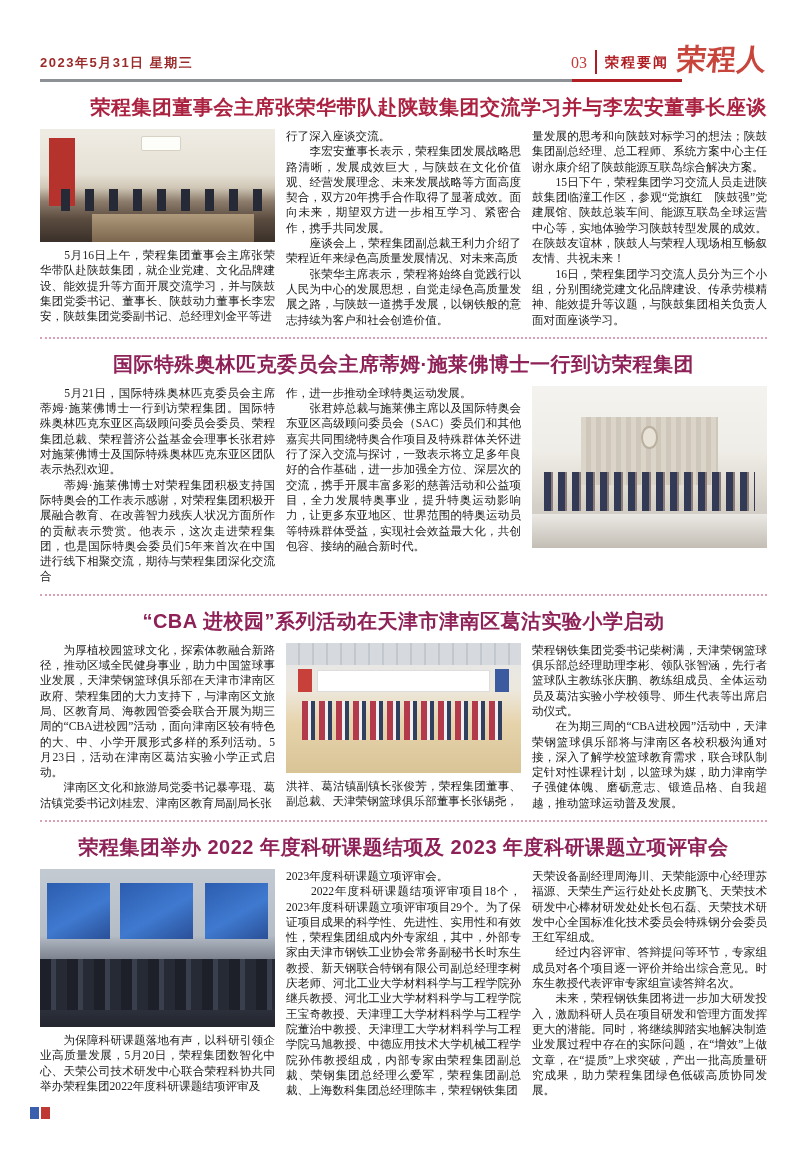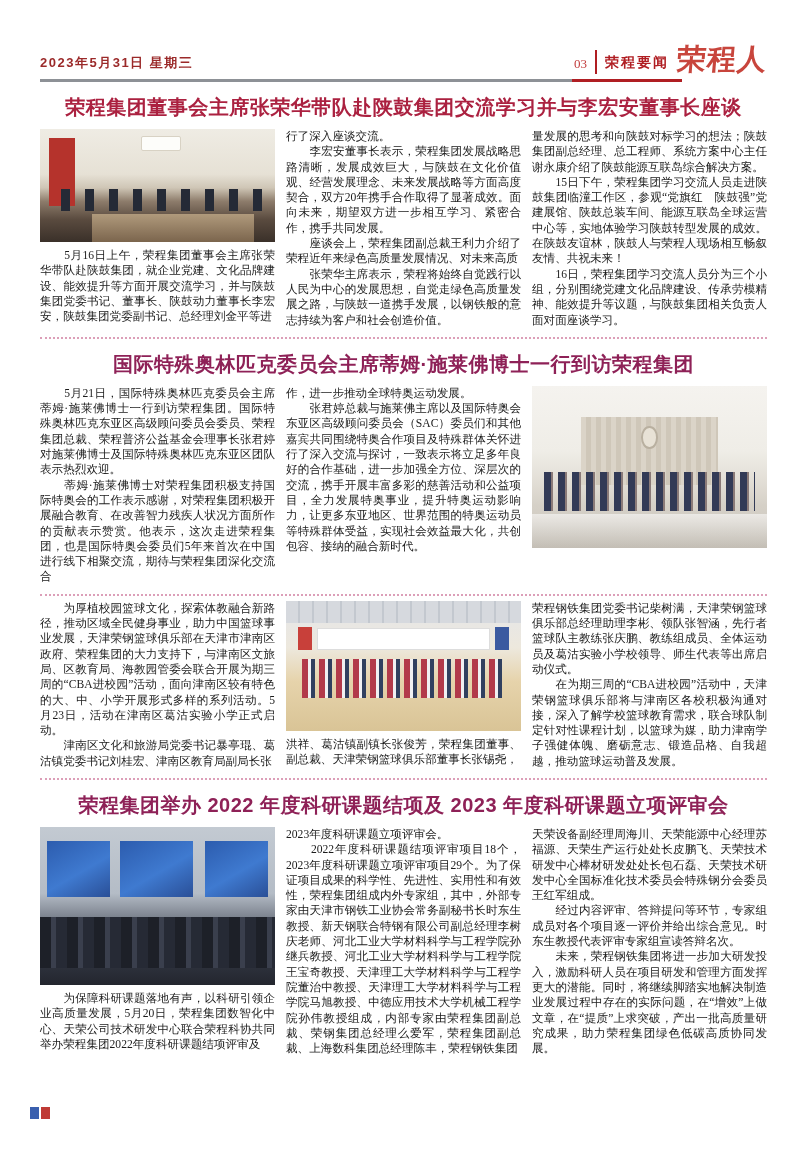--- a/index.html
+++ b/index.html
@@ -2,33 +2,33 @@
 <html><head>
 <meta charset="utf-8">
 <style>
   html,body{margin:0;padding:0;background:#ffffff;}
   .page{position:relative;width:807px;height:1128px;background:#fff;box-sizing:border-box;
         padding:40px 40px 0 40px;overflow:hidden;font-family:"Liberation Serif",serif;}
   
   .hdr{display:flex;justify-content:space-between;align-items:flex-end;height:34px;}
   .hdr-date{font-family:"Liberation Sans",sans-serif;font-weight:bold;font-size:13px;color:#9b2a2a;letter-spacing:1.5px;padding-bottom:2px;}
   .hdr-right{display:flex;align-items:flex-end;gap:8px;}
-  .pageno{color:#c23b3b;font-size:13px;padding-bottom:2px;}
+  .pageno{color:#c23b3b;font-size:16px;padding-bottom:2px;}
   .vbar{width:2px;height:24px;background:#b01e23;}
   .section{font-family:"Liberation Sans",sans-serif;font-weight:bold;font-size:14px;color:#b01e23;letter-spacing:2px;padding-bottom:2px;}
   .masthead{font-family:"Liberation Sans",sans-serif;font-weight:bold;font-size:29px;color:#c8453c;
             transform:skewX(-5deg);line-height:.95;letter-spacing:1px;}
   .rule{margin-top:5px;height:3px;display:flex;}
   .rule-gray{flex:0 0 532px;background:#8d9196;}
   .rule-red{flex:0 0 110px;background:#b01e23;}
   .rule-gap{flex:1;}
   
   .headline{text-align:center;font-family:"Liberation Sans",sans-serif;font-weight:bold;
             font-size:20px;line-height:28px;margin:11px 0 8px 0;letter-spacing:.5px;}
-  .hl-red{color:#ab2140;}
+  .hl-red{color:#ab2140;text-align:right;}
   .hl-maroon{color:#8e2157;}
   .cols{display:flex;gap:11px;}
   .col{flex:0 0 235px;width:235px;}
   .para{margin:0;font-size:11.6px;line-height:15.3px;text-align:justify;color:#1b1b1b;}
   .divider{border:none;border-top:2px dotted #dc9fb8;margin:9px 0 5px 0;}
   
   .photo{position:relative;width:100%;overflow:hidden;margin-bottom:6px;}
   .photo-meeting{height:113px;background:linear-gradient(180deg,#efece4 0%,#e6e1d5 40%,#cfc6b6 52%,#8d7c6b 64%,#5a4b3f 80%,#3a3029 100%);}
   .pm-light{position:absolute;left:43%;top:6%;width:16%;height:12%;background:#fdfdfa;border:1px solid #d8d2c4;border-radius:2px;}
   .pm-banner{position:absolute;left:4%;top:8%;width:11%;height:60%;background:#b5332c;}
@@ -134,20 +134,21 @@
           <div class="pg-emblem"></div>
           <div class="pg-people"></div>
           <div class="pg-floor"></div>
         </div>
       </div>
     </div>
   </article>
   <hr class="divider">
 
   <article>
+    <h2 class="headline hl-maroon">“CBA 进校园”系列活动在天津市津南区葛沽实验小学启动</h2>
     <div class="cols">
       <div class="col">
         <div>
             <p class="para">　　为厚植校园篮球文化，探索体教融合新路径，推动区域全民健身事业，助力中国篮球事业发展，天津荣钢篮球俱乐部在天津市津南区政府、荣程集团的大力支持下，与津南区文旅局、区教育局、海教园管委会联合开展为期三周的“CBA进校园”活动，面向津南区较有特色的大、中、小学开展形式多样的系列活动。5月23日，活动在津南区葛沽实验小学正式启动。</p>
             <p class="para">　　津南区文化和旅游局党委书记暴亭琨、葛沽镇党委书记刘桂宏、津南区教育局副局长张</p>
           </div>
       </div>
       <div class="col">
         <div class="photo photo-gym">
           <div class="g-truss"></div>

